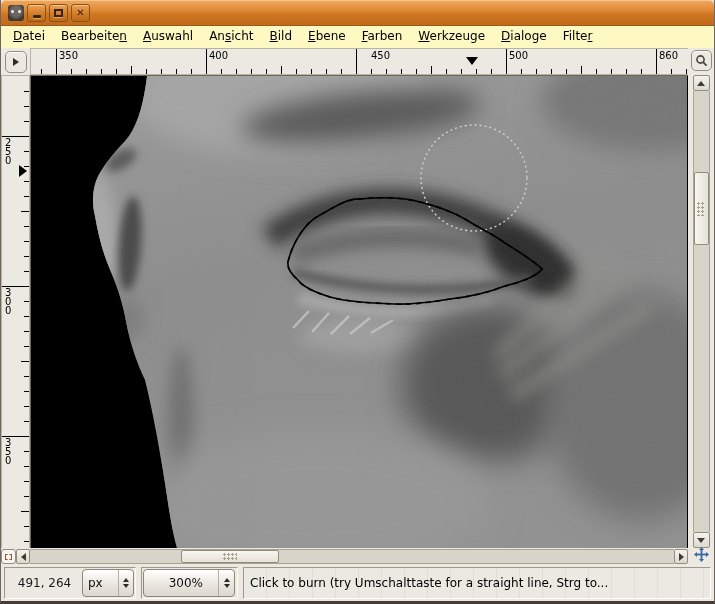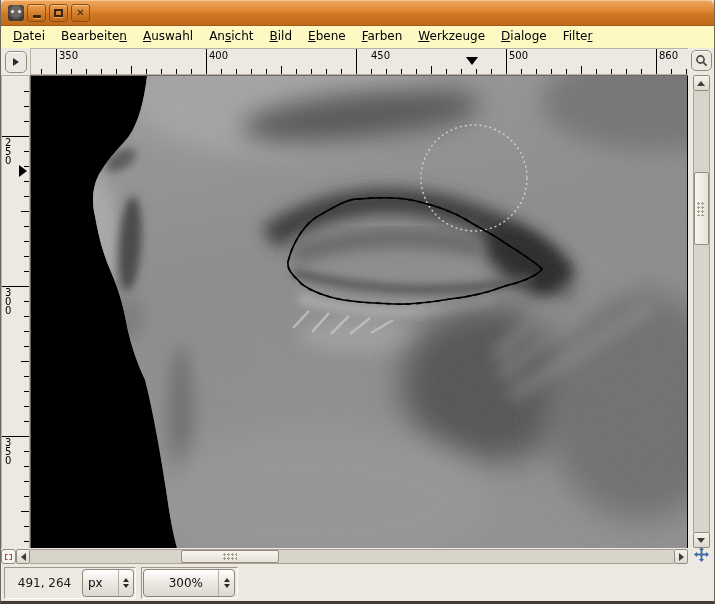--- a/index.html
+++ b/index.html
@@ -389,15 +389,18 @@
     </div>
     <div class="sframe zoom-frame">
       <div class="combo zoom-combo">
         <span class="val">300%</span>
         <span class="spin">
             <i class="up"></i>
             <i class="dn"></i>
           </span>
       </div>
     </div>
+    <div class="sframe msg-frame">
+      <div class="msg-text">Click to burn (try Umschalttaste for a straight line, Strg to...</div>
+    </div>
   </div>
 
 </div>
 
 </body></html>

